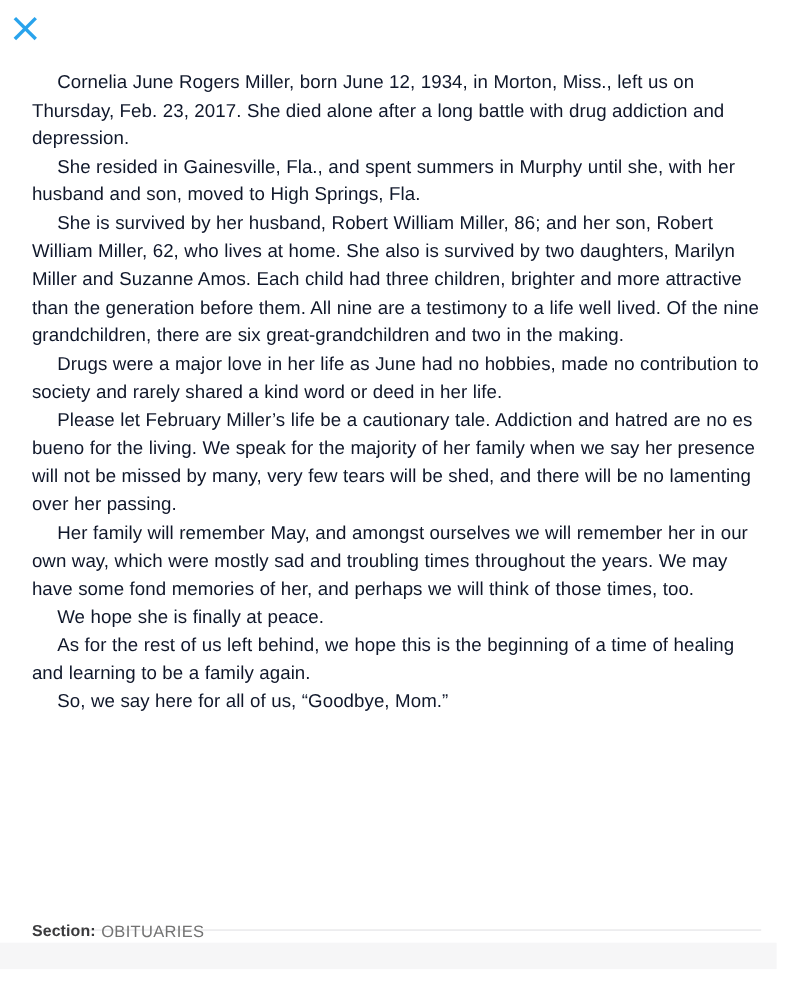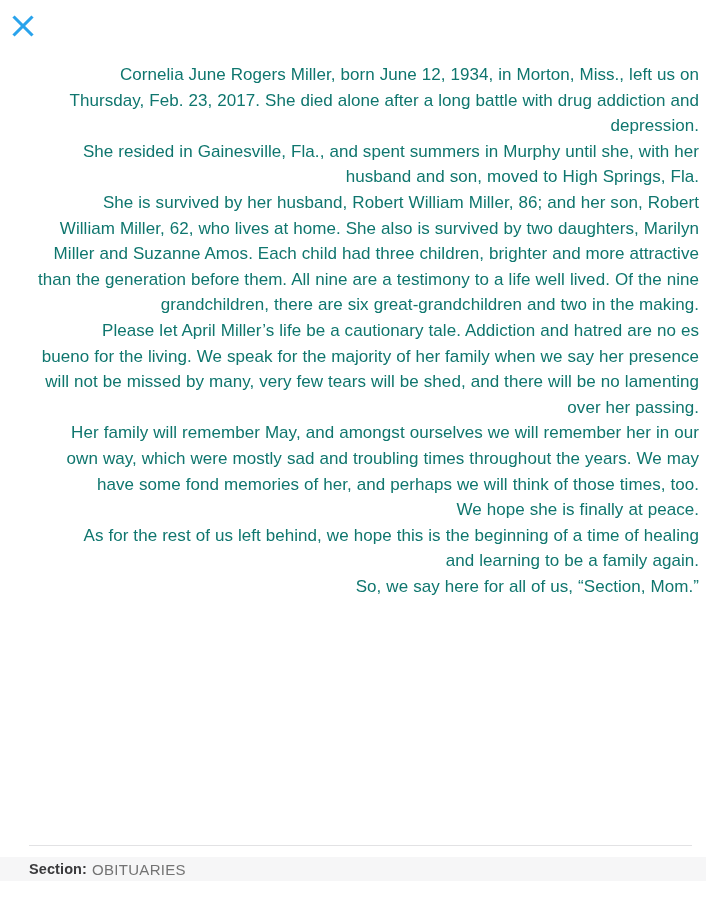--- a/index.html
+++ b/index.html
@@ -38,27 +38,26 @@
     position: absolute;
     left: 0;
     top: 62px;
     width: 721px;
   }
   .article-body {
     padding: 0 22px 0 29px;
   }
   .para {
     margin: 0;
-    color: #0f766e;
+    color: #0f172a;
     font-size: 17px;
     line-height: 25.6px;
     text-indent: 23px;
     letter-spacing: 0.05px;
     word-spacing: 0.2px;
-    text-align: right;
     -webkit-font-smoothing: antialiased;
   }
 
   
   .divider {
     position: absolute;
     left: 29px;
     top: 845px;
     width: 663px;
     height: 1px;
@@ -68,21 +67,21 @@
     position: absolute;
     left: 0;
     top: 857px;
     width: 706px;
     height: 24px;
     background: #f6f6f7;
   }
   .section-bar-inner {
     position: absolute;
     left: 29px;
-    top: 858px;
+    top: 836px;
     height: 22px;
     display: flex;
     align-items: center;
     gap: 5px;
   }
   .section-label {
     color: #3a3a3c;
     font-size: 14.5px;
     font-weight: bold;
     letter-spacing: 0.1px;
@@ -103,25 +102,26 @@
       <line x1="22.5" y1="3.5" x2="3.5" y2="22.5" stroke="#29a3ec" stroke-width="3.1" stroke-linecap="butt"></line>
     </svg>
   </span>
 </button>
 
 <article class="article">
   <div class="article-body">
     <p class="para">Cornelia June Rogers Miller, born June 12, 1934, in Morton, Miss., left us on Thursday, Feb. 23, 2017. She died alone after a long battle with drug addiction and depression.</p>
     <p class="para">She resided in Gainesville, Fla., and spent summers in Murphy until she, with her husband and son, moved to High Springs, Fla.</p>
     <p class="para">She is survived by her husband, Robert William Miller,  86; and her son, Robert William Miller, 62, who lives at home. She also is survived by two daughters, Marilyn Miller and Suzanne Amos. Each child had three children, brighter and more attractive than the generation before them. All nine are a testimony to a life well lived. Of the nine grandchildren, there are six great-grandchildren and two in the making.</p>
-    <p class="para">Please let April Miller’s life be a cautionary tale. Addiction and hatred are no es bueno for the living. We speak for the majority of her family when we say her presence will not be missed by many, very few tears will be shed, and there will be no lamenting over her passing.</p>
+    <p class="para">Drugs were a major love in her life as June had no hobbies, made no contribution to society and rarely shared a kind word or deed in her life.</p>
+    <p class="para">Please let February Miller’s life be a cautionary tale. Addiction and hatred are no es bueno for the living. We speak for the majority of her family when we say her presence will not be missed by many, very few tears will be shed, and there will be no lamenting over her passing.</p>
     <p class="para">Her family will remember May, and amongst ourselves we will remember her in our own way, which were mostly sad and troubling times throughout the years. We may have some fond memories of her, and perhaps we will think of those times, too.</p>
     <p class="para">We hope she is finally at peace.</p>
     <p class="para">As for the rest of us left behind, we hope this is the beginning of a time of healing and learning to be a family again.</p>
-    <p class="para">So, we say here for all of us, “Section, Mom.”</p>
+    <p class="para">So, we say here for all of us, “Goodbye, Mom.”</p>
   </div>
 </article>
 
 <div class="divider"></div>
 <div class="section-bar"></div>
 <div class="section-bar-inner">
   <span class="section-label">Section:</span>
   <span class="section-value">OBITUARIES</span>
 </div>
 

